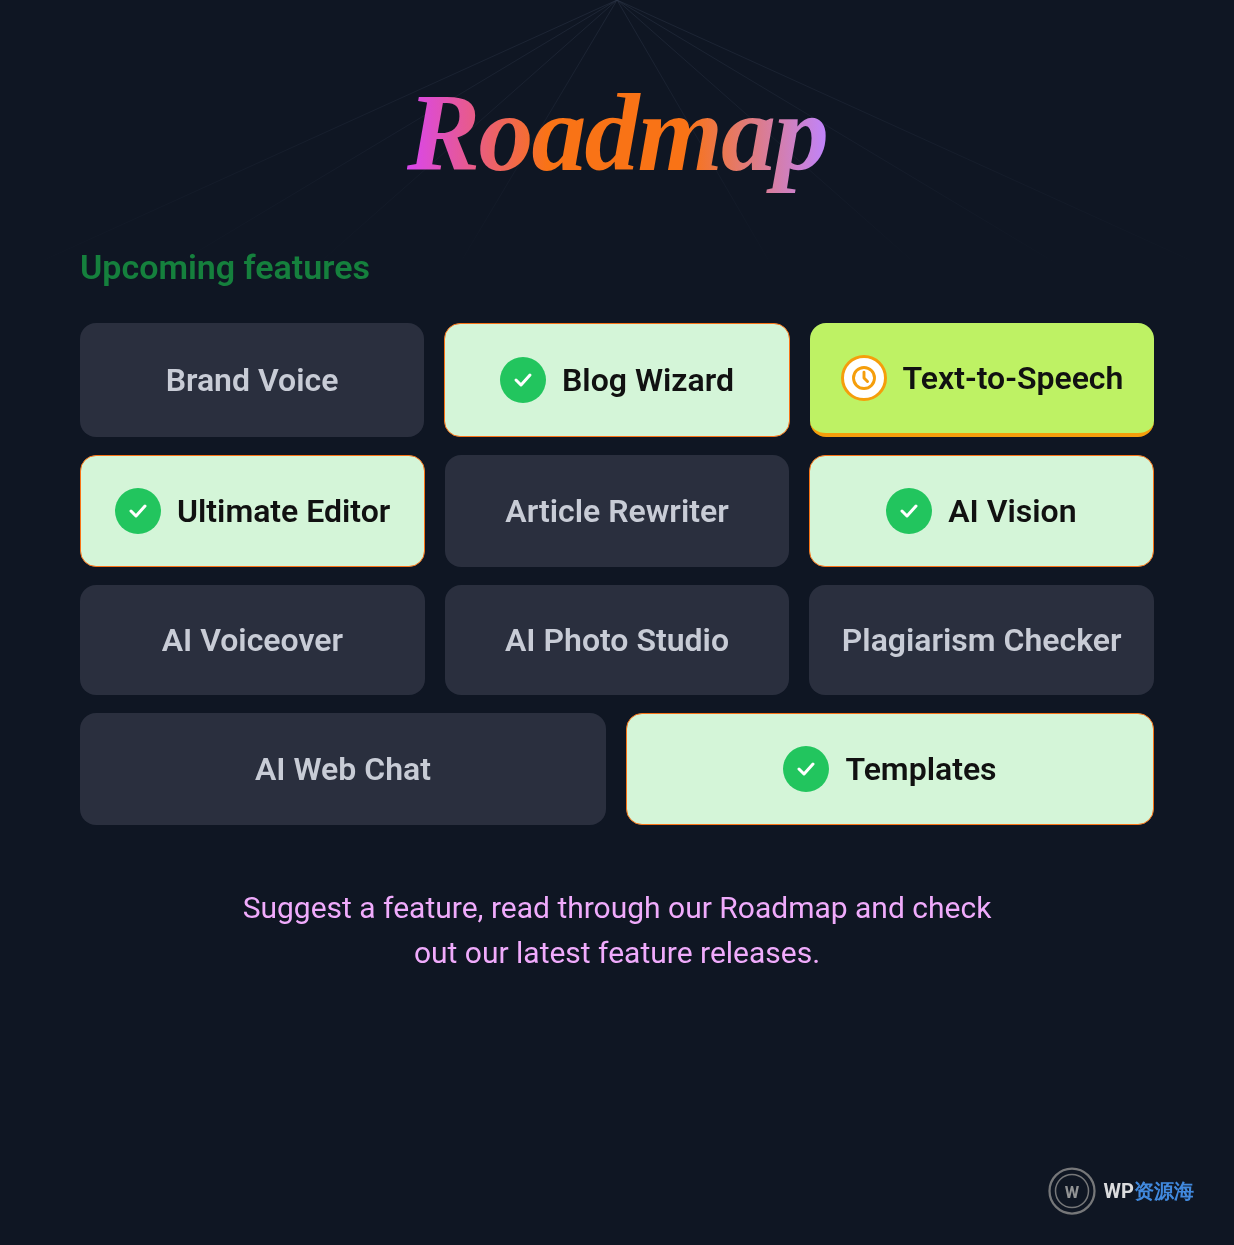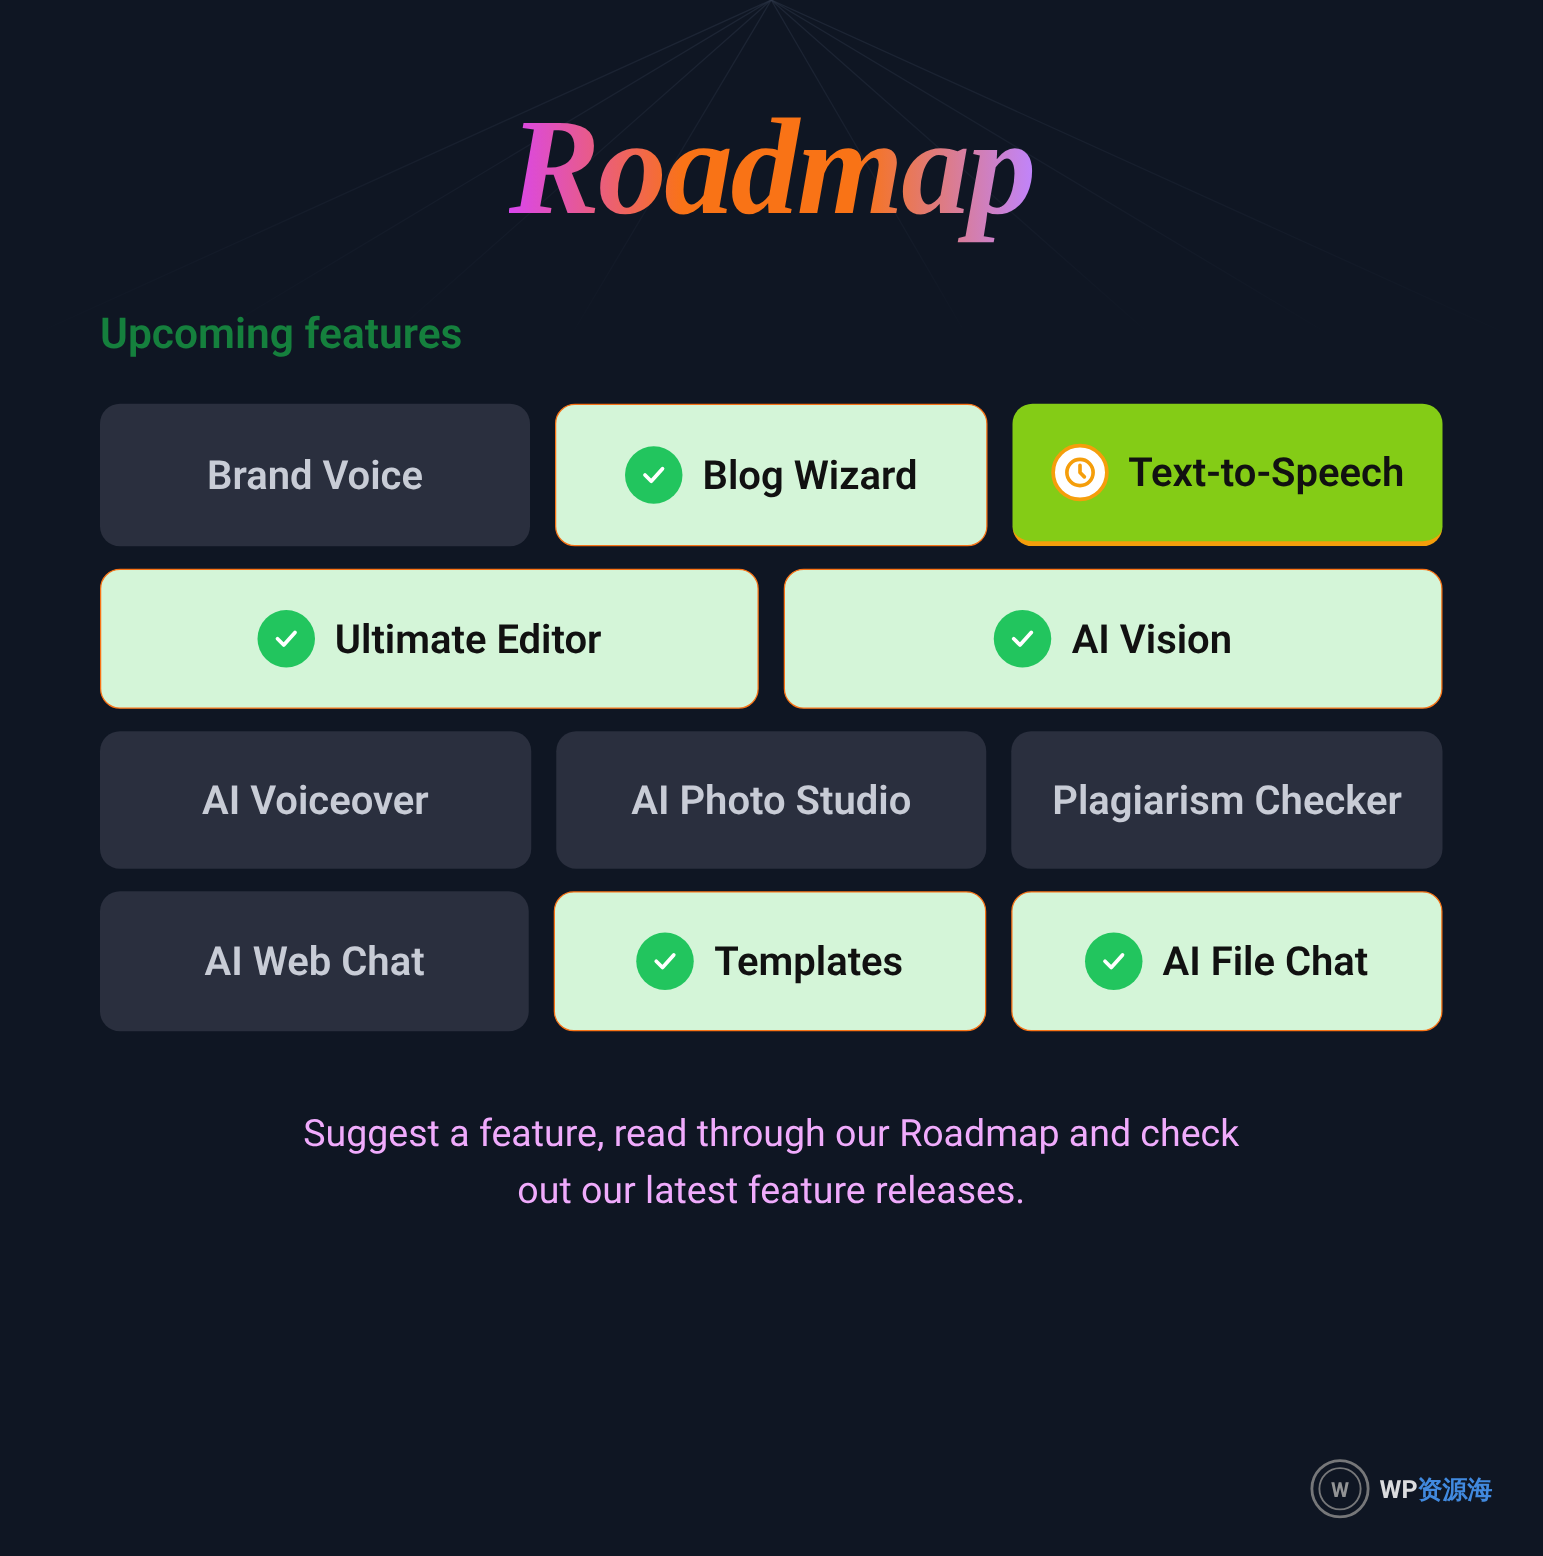--- a/index.html
+++ b/index.html
@@ -109,21 +109,21 @@
       background-color: #d4f5d8;
       border: 1px solid #f97316;
     }
 
     .card-green .feature-card-label {
       color: #111;
     }
 
     
     .card-white {
-      background-color: #84cc16;
+      background-color: #bef264;
       border-bottom: 4px solid #f59e0b;
     }
 
     .card-white .feature-card-label {
       color: #111;
     }
 
     .check-circle {
       width: 46px;
       height: 46px;
@@ -256,20 +256,23 @@
 
     <div class="grid-row">
       <div class="feature-card card-green">
         <div class="check-circle">
           <svg viewBox="0 0 24 24" fill="none" xmlns="http://www.w3.org/2000/svg">
             <path d="M5 12l5 5L19 7" stroke="white" stroke-width="3" stroke-linecap="round" stroke-linejoin="round"></path>
           </svg>
         </div>
         <span class="feature-card-label">Ultimate Editor</span>
       </div>
+      <div class="feature-card card-gray">
+        <span class="feature-card-label">Article Rewriter</span>
+      </div>
       <div class="feature-card card-green">
         <div class="check-circle">
           <svg viewBox="0 0 24 24" fill="none" xmlns="http://www.w3.org/2000/svg">
             <path d="M5 12l5 5L19 7" stroke="white" stroke-width="3" stroke-linecap="round" stroke-linejoin="round"></path>
           </svg>
         </div>
         <span class="feature-card-label">AI Vision</span>
       </div>
     </div>
 
@@ -289,28 +292,20 @@
       <div class="feature-card card-gray">
         <span class="feature-card-label">AI Web Chat</span>
       </div>
       <div class="feature-card card-green">
         <div class="check-circle">
           <svg viewBox="0 0 24 24" fill="none" xmlns="http://www.w3.org/2000/svg">
             <path d="M5 12l5 5L19 7" stroke="white" stroke-width="3" stroke-linecap="round" stroke-linejoin="round"></path>
           </svg>
         </div>
         <span class="feature-card-label">Templates</span>
-      </div>
-      <div class="feature-card card-green">
-        <div class="check-circle">
-          <svg viewBox="0 0 24 24" fill="none" xmlns="http://www.w3.org/2000/svg">
-            <path d="M5 12l5 5L19 7" stroke="white" stroke-width="3" stroke-linecap="round" stroke-linejoin="round"></path>
-          </svg>
-        </div>
-        <span class="feature-card-label">AI File Chat</span>
       </div>
     </div>
 
   </div>
 
   <div class="footer-text">Suggest a feature, read through our Roadmap and check out our latest feature releases.</div>
 
   <div class="watermark">
     <svg class="watermark-wp" viewBox="0 0 64 64" xmlns="http://www.w3.org/2000/svg">
       <circle cx="32" cy="32" r="30" fill="none" stroke="#888" stroke-width="3"></circle>

